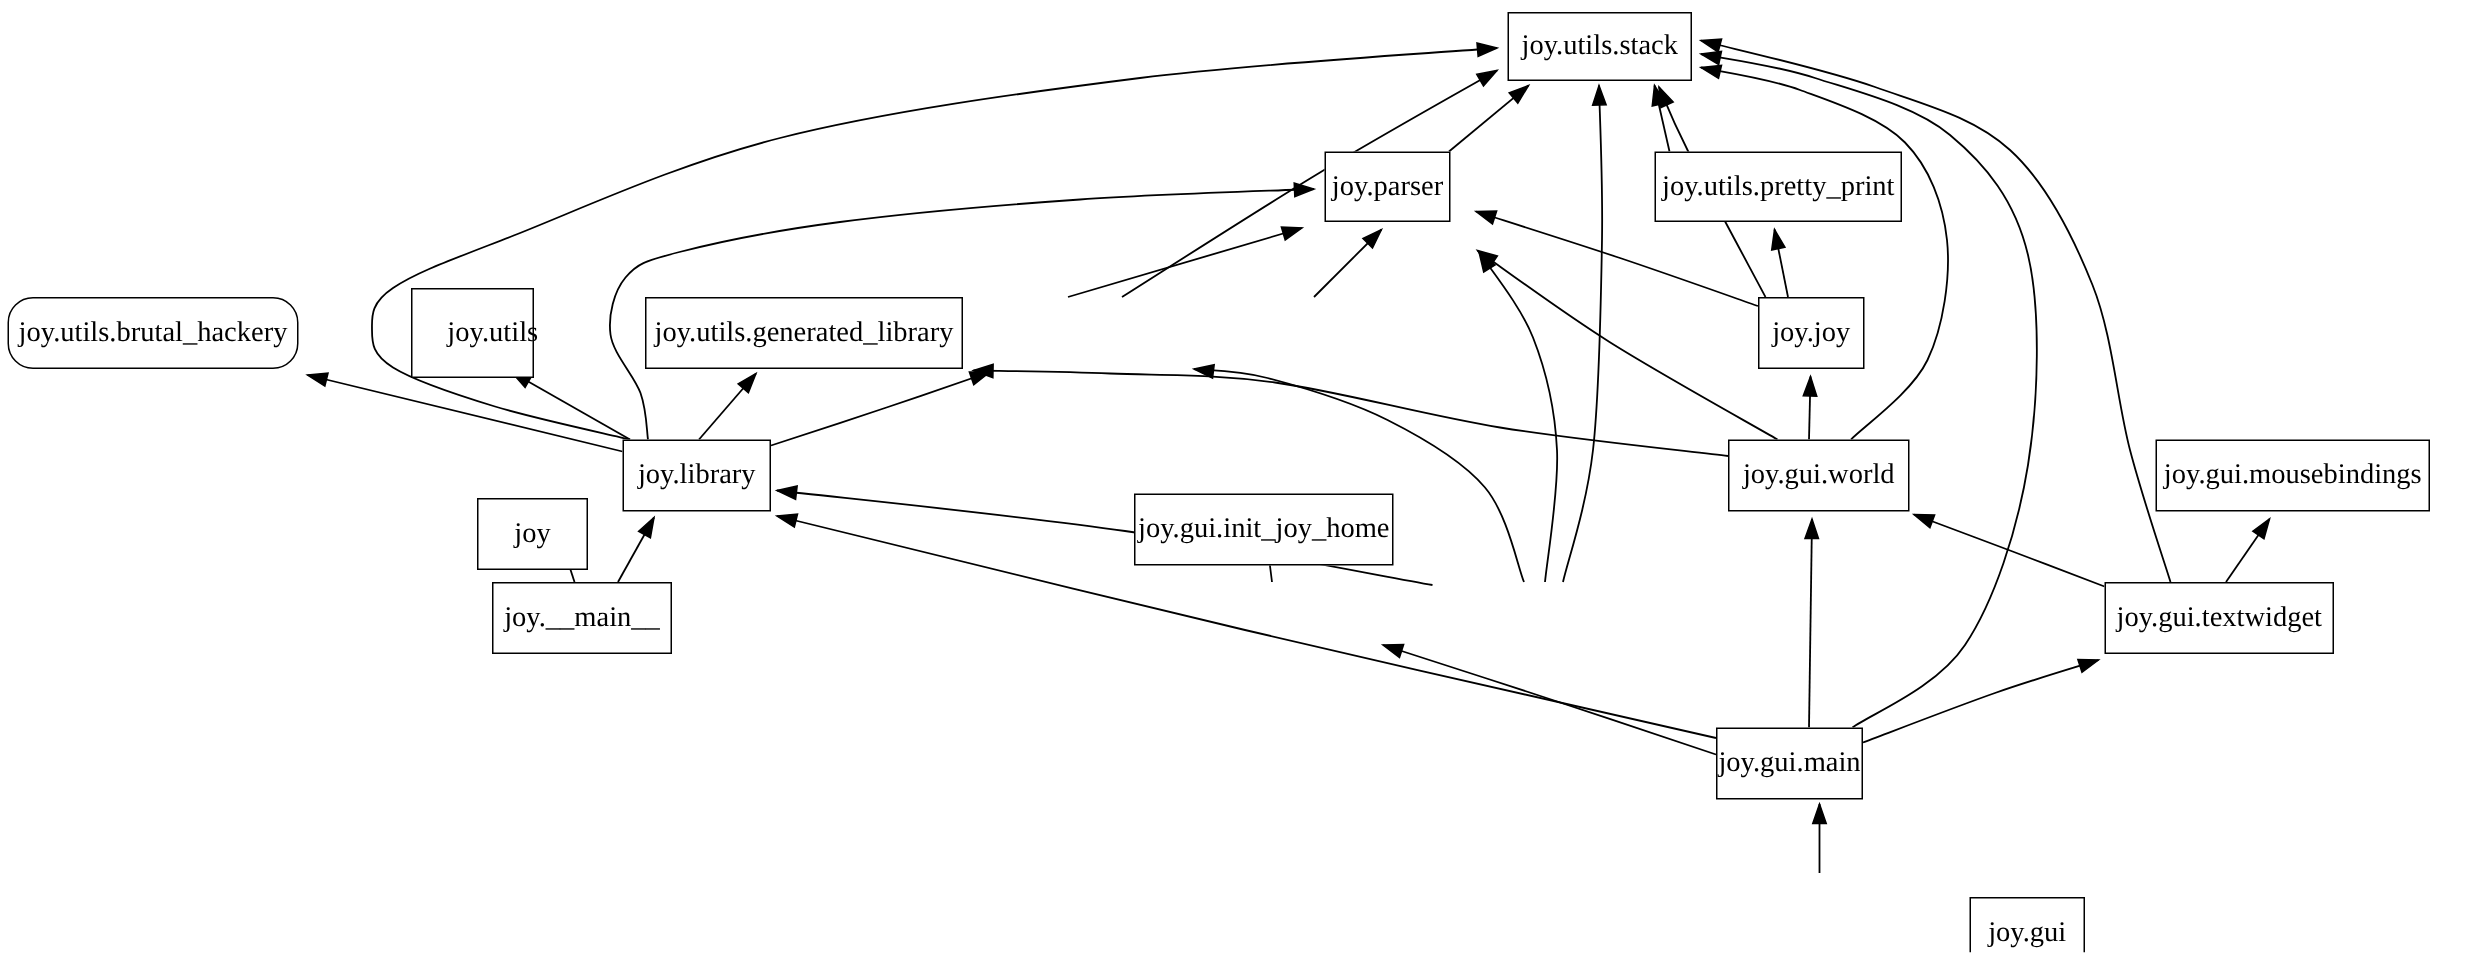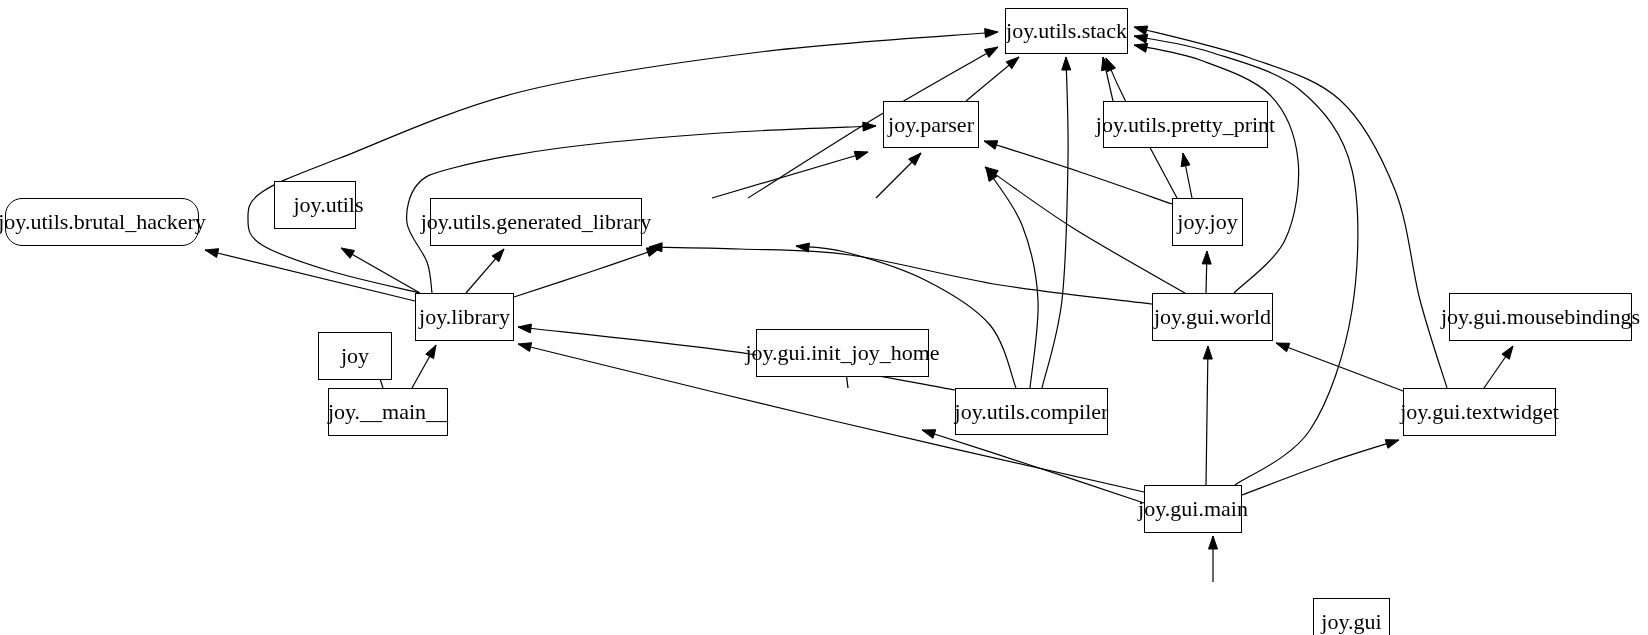--- a/index.html
+++ b/index.html
@@ -11,21 +11,21 @@
     overflow:hidden;
   }
   .edge-layer{position:absolute;left:0;top:0;width:1648px;height:635px;}
   .node-layer{position:absolute;left:0;top:0;width:1648px;height:635px;}
   .gnode{
     position:absolute;
     box-sizing:border-box;
     border:1.5px solid #000;
     background:#ffffff;
     display:flex;align-items:center;justify-content:center;
-    font-size:22px;color:#000;white-space:nowrap;
+    font-size:19px;color:#000;white-space:nowrap;
   }
   .gnode span{padding:0 4px;}
   svg path{fill:none;stroke:#000;stroke-width:1.2;}
   svg polygon{fill:#000;stroke:#000;stroke-width:1;}
 </style>
 </head>
 <body>
 
 <div class="canvas">
   <svg class="edge-layer" width="1648" height="635" viewBox="0 0 1648 635" xmlns="http://www.w3.org/2000/svg">
@@ -95,58 +95,55 @@
       <polygon points="1513,346 1509.3165567306366,359.2545179347037 1501.9104846252146,354.1408014809599"></polygon>
       <path d="M1447,388 C1442.5,373.3333333333333 1428.6666666666667,333 1420,300 C1411.3333333333333,267 1408.3333333333333,223.33333333333334 1395,190 C1381.6666666666667,156.66666666666666 1364.1666666666667,122 1340,100 C1315.8333333333333,78 1284.3333333333333,70.16666666666667 1250,58 C1215.6666666666667,45.833333333333336 1153.3333333333333,32.166666666666664 1134,27" stroke="#000000"></path>
       <polygon points="1134,27 1147.7210698130602,26.00891817435256 1145.3974409949456,34.70378730020071"></polygon>
       <path d="M1213,582 L1213,536" stroke="#000000"></path>
       <polygon points="1213,536 1217.5,549 1208.5,549"></polygon>
     </svg>
   <div class="node-layer">
       <div class="gnode" style="left: 1005px; top: 8px; width: 123px; height: 46px;">
         <span>joy.utils.stack</span>
       </div>
-      <div class="gnode" style="left: 883px; top: 101px; width: 96px; height: 47px;">
+      <div class="gnode" style="left: 883px; top: 101px; width: 84px; height: 47px;">
         <span>joy.parser</span>
       </div>
       <div class="gnode" style="left: 1103px; top: 101px; width: 165px; height: 47px;">
         <span>joy.utils.pretty_print</span>
       </div>
       <div class="gnode" style="left: 5px; top: 198px; width: 194px; height: 48px; border-radius: 17px;">
         <span>joy.utils.brutal_hackery</span>
       </div>
-      <div class="gnode" style="left: 274px; top: 181px; width: 82px; height: 48px; padding-left: 27px;">
+      <div class="gnode" style="left: 274px; top: 192px; width: 82px; height: 60px; padding-left: 27px;">
         <span>joy.utils</span>
       </div>
       <div class="gnode" style="left: 430px; top: 198px; width: 212px; height: 48px;">
         <span>joy.utils.generated_library</span>
       </div>
       <div class="gnode" style="left: 1172px; top: 198px; width: 71px; height: 48px;">
         <span>joy.joy</span>
       </div>
       <div class="gnode" style="left: 318px; top: 293px; width: 74px; height: 48px; margin-top: 39px;">
         <span>joy</span>
       </div>
       <div class="gnode" style="left: 415px; top: 293px; width: 99px; height: 48px;">
         <span>joy.library</span>
       </div>
       <div class="gnode" style="left: 756px; top: 293px; width: 173px; height: 48px; margin-top: 36px;">
         <span>joy.gui.init_joy_home</span>
       </div>
       <div class="gnode" style="left: 1152px; top: 293px; width: 121px; height: 48px;">
         <span>joy.gui.world</span>
       </div>
-      <div class="gnode" style="left: 1437px; top: 293px; width: 183px; height: 48px; margin-left: 12px;">
+      <div class="gnode" style="left: 1437px; top: 293px; width: 183px; height: 48px;">
         <span>joy.gui.mousebindings</span>
       </div>
       <div class="gnode" style="left: 328px; top: 388px; width: 120px; height: 48px;">
         <span>joy.__main__</span>
-      </div>
-      <div class="gnode" style="left: 955px; top: 388px; width: 153px; height: 47px;">
-        <span>joy.utils.compiler</span>
       </div>
       <div class="gnode" style="left: 1403px; top: 388px; width: 153px; height: 48px;">
         <span>joy.gui.textwidget</span>
       </div>
       <div class="gnode" style="left: 1144px; top: 485px; width: 98px; height: 48px;">
         <span>joy.gui.main</span>
       </div>
       <div class="gnode" style="left: 1313px; top: 582px; width: 77px; height: 48px; margin-top: 16px;">
         <span>joy.gui</span>
       </div>

